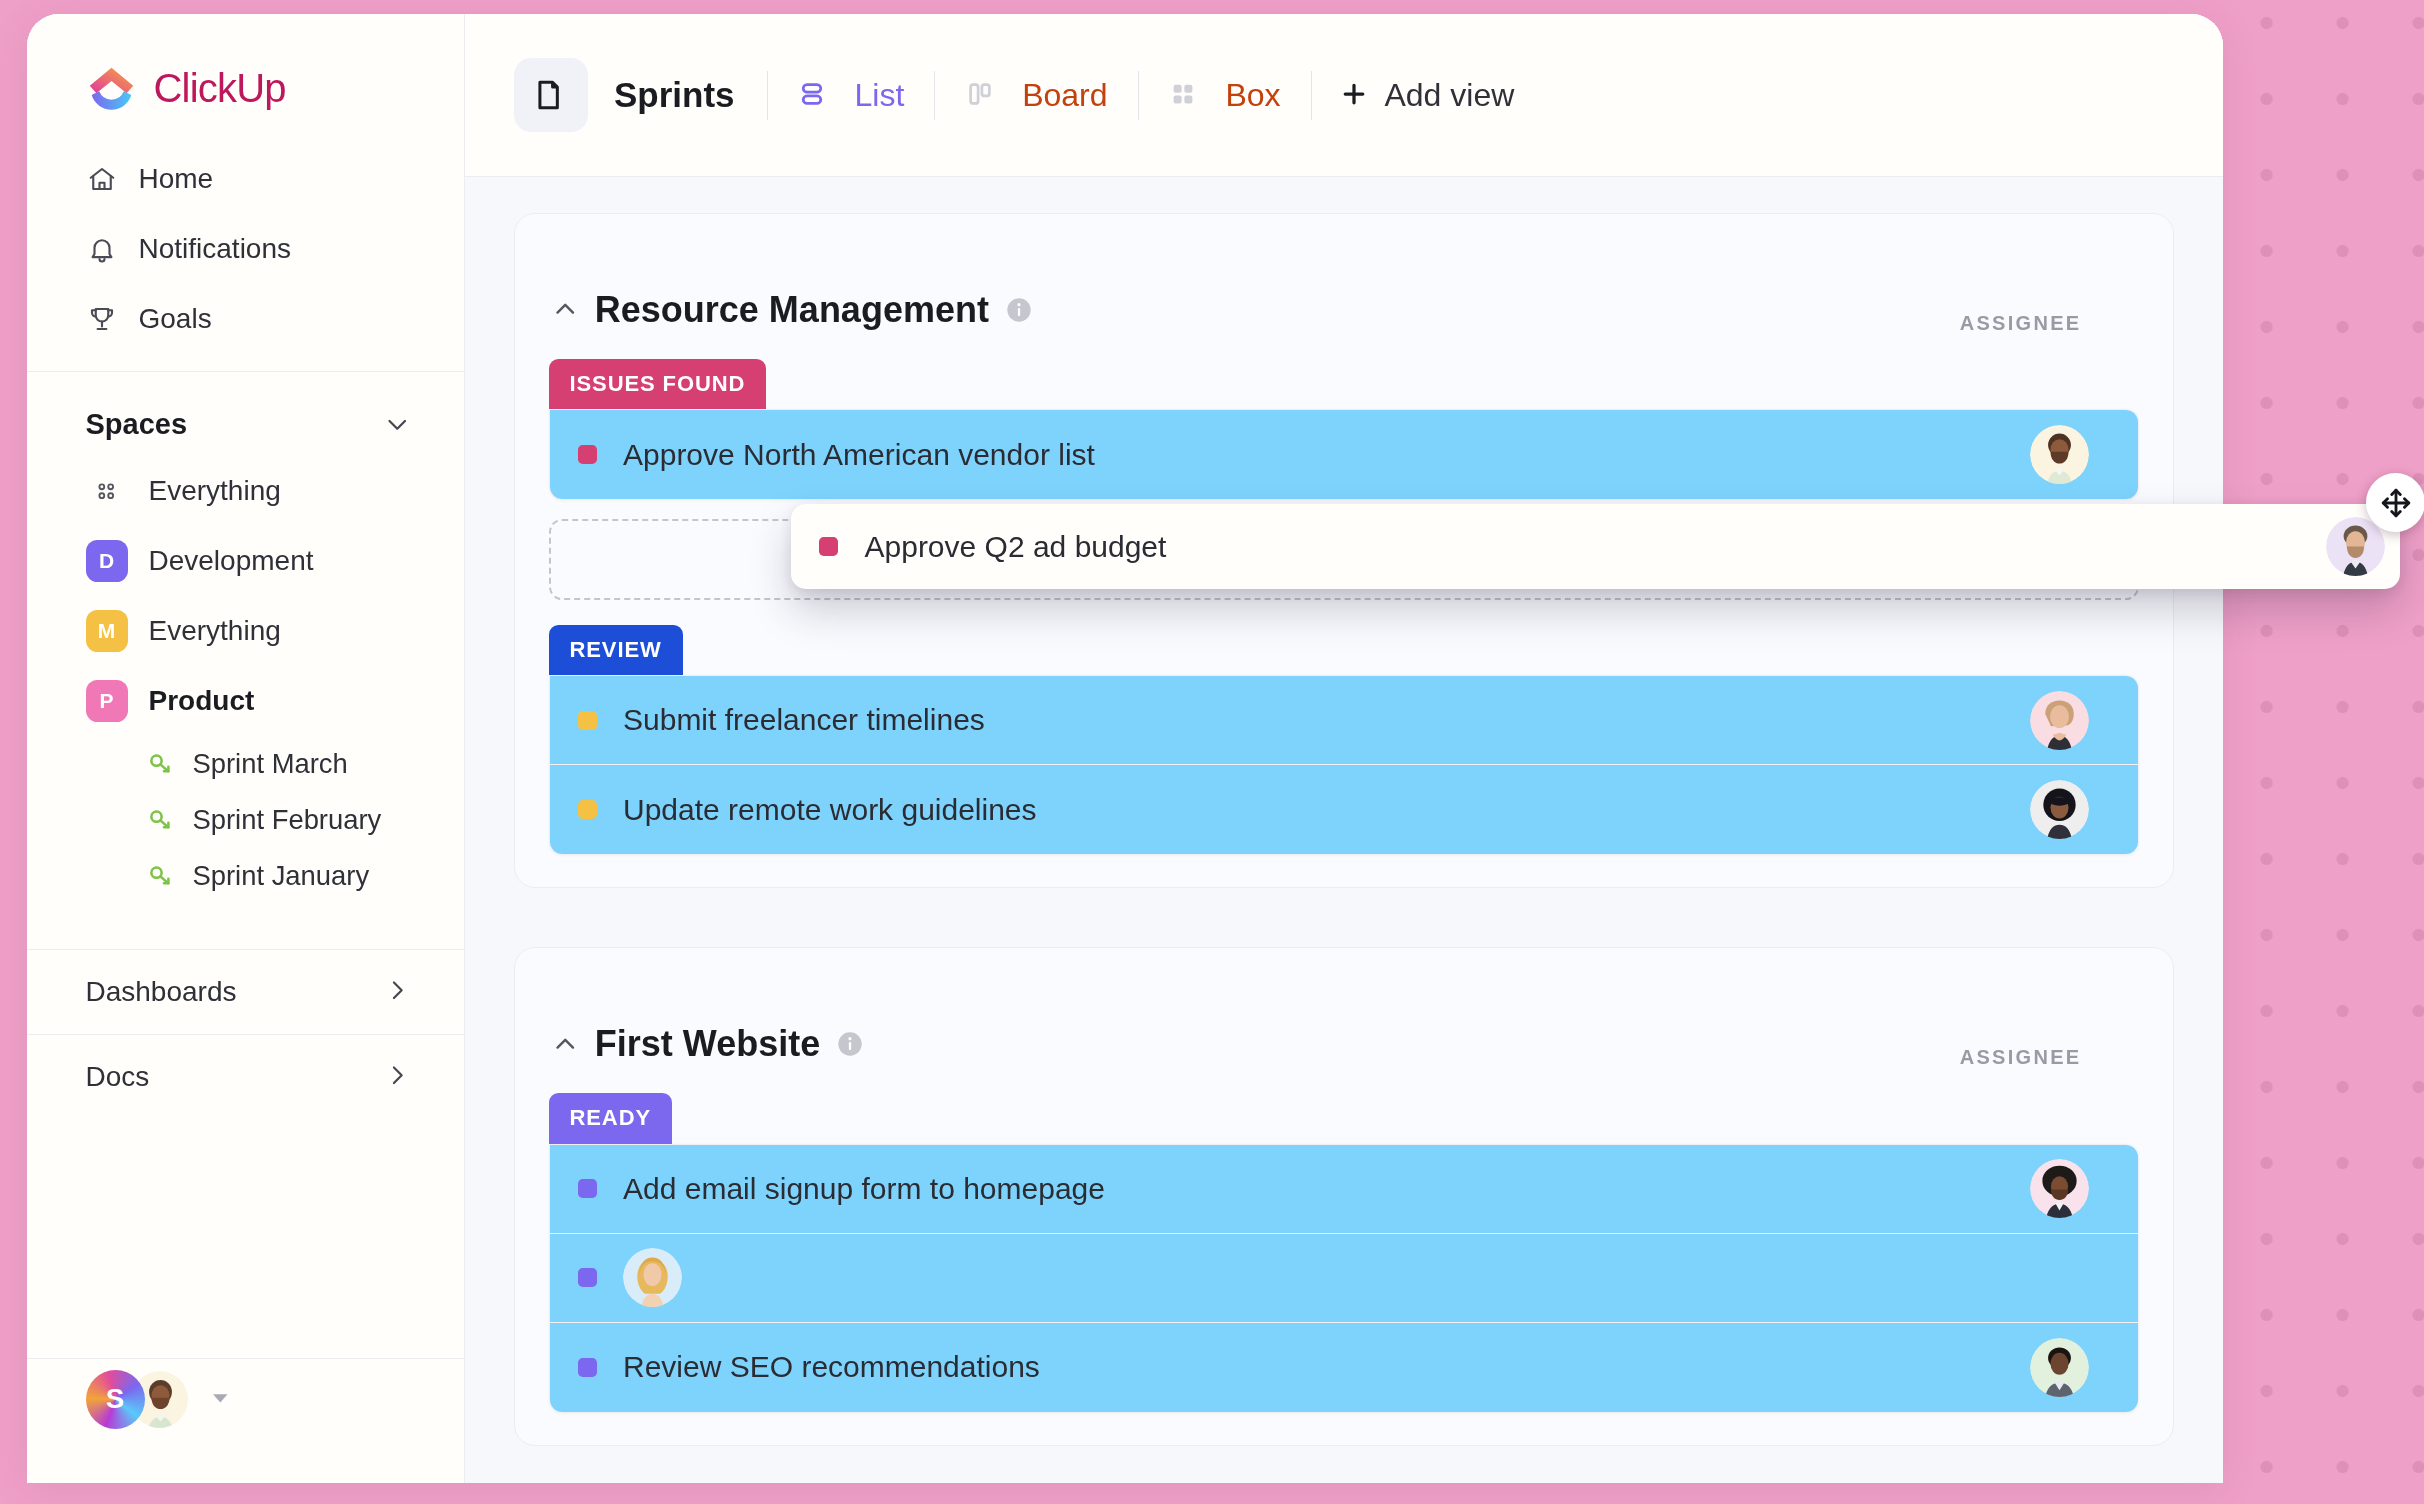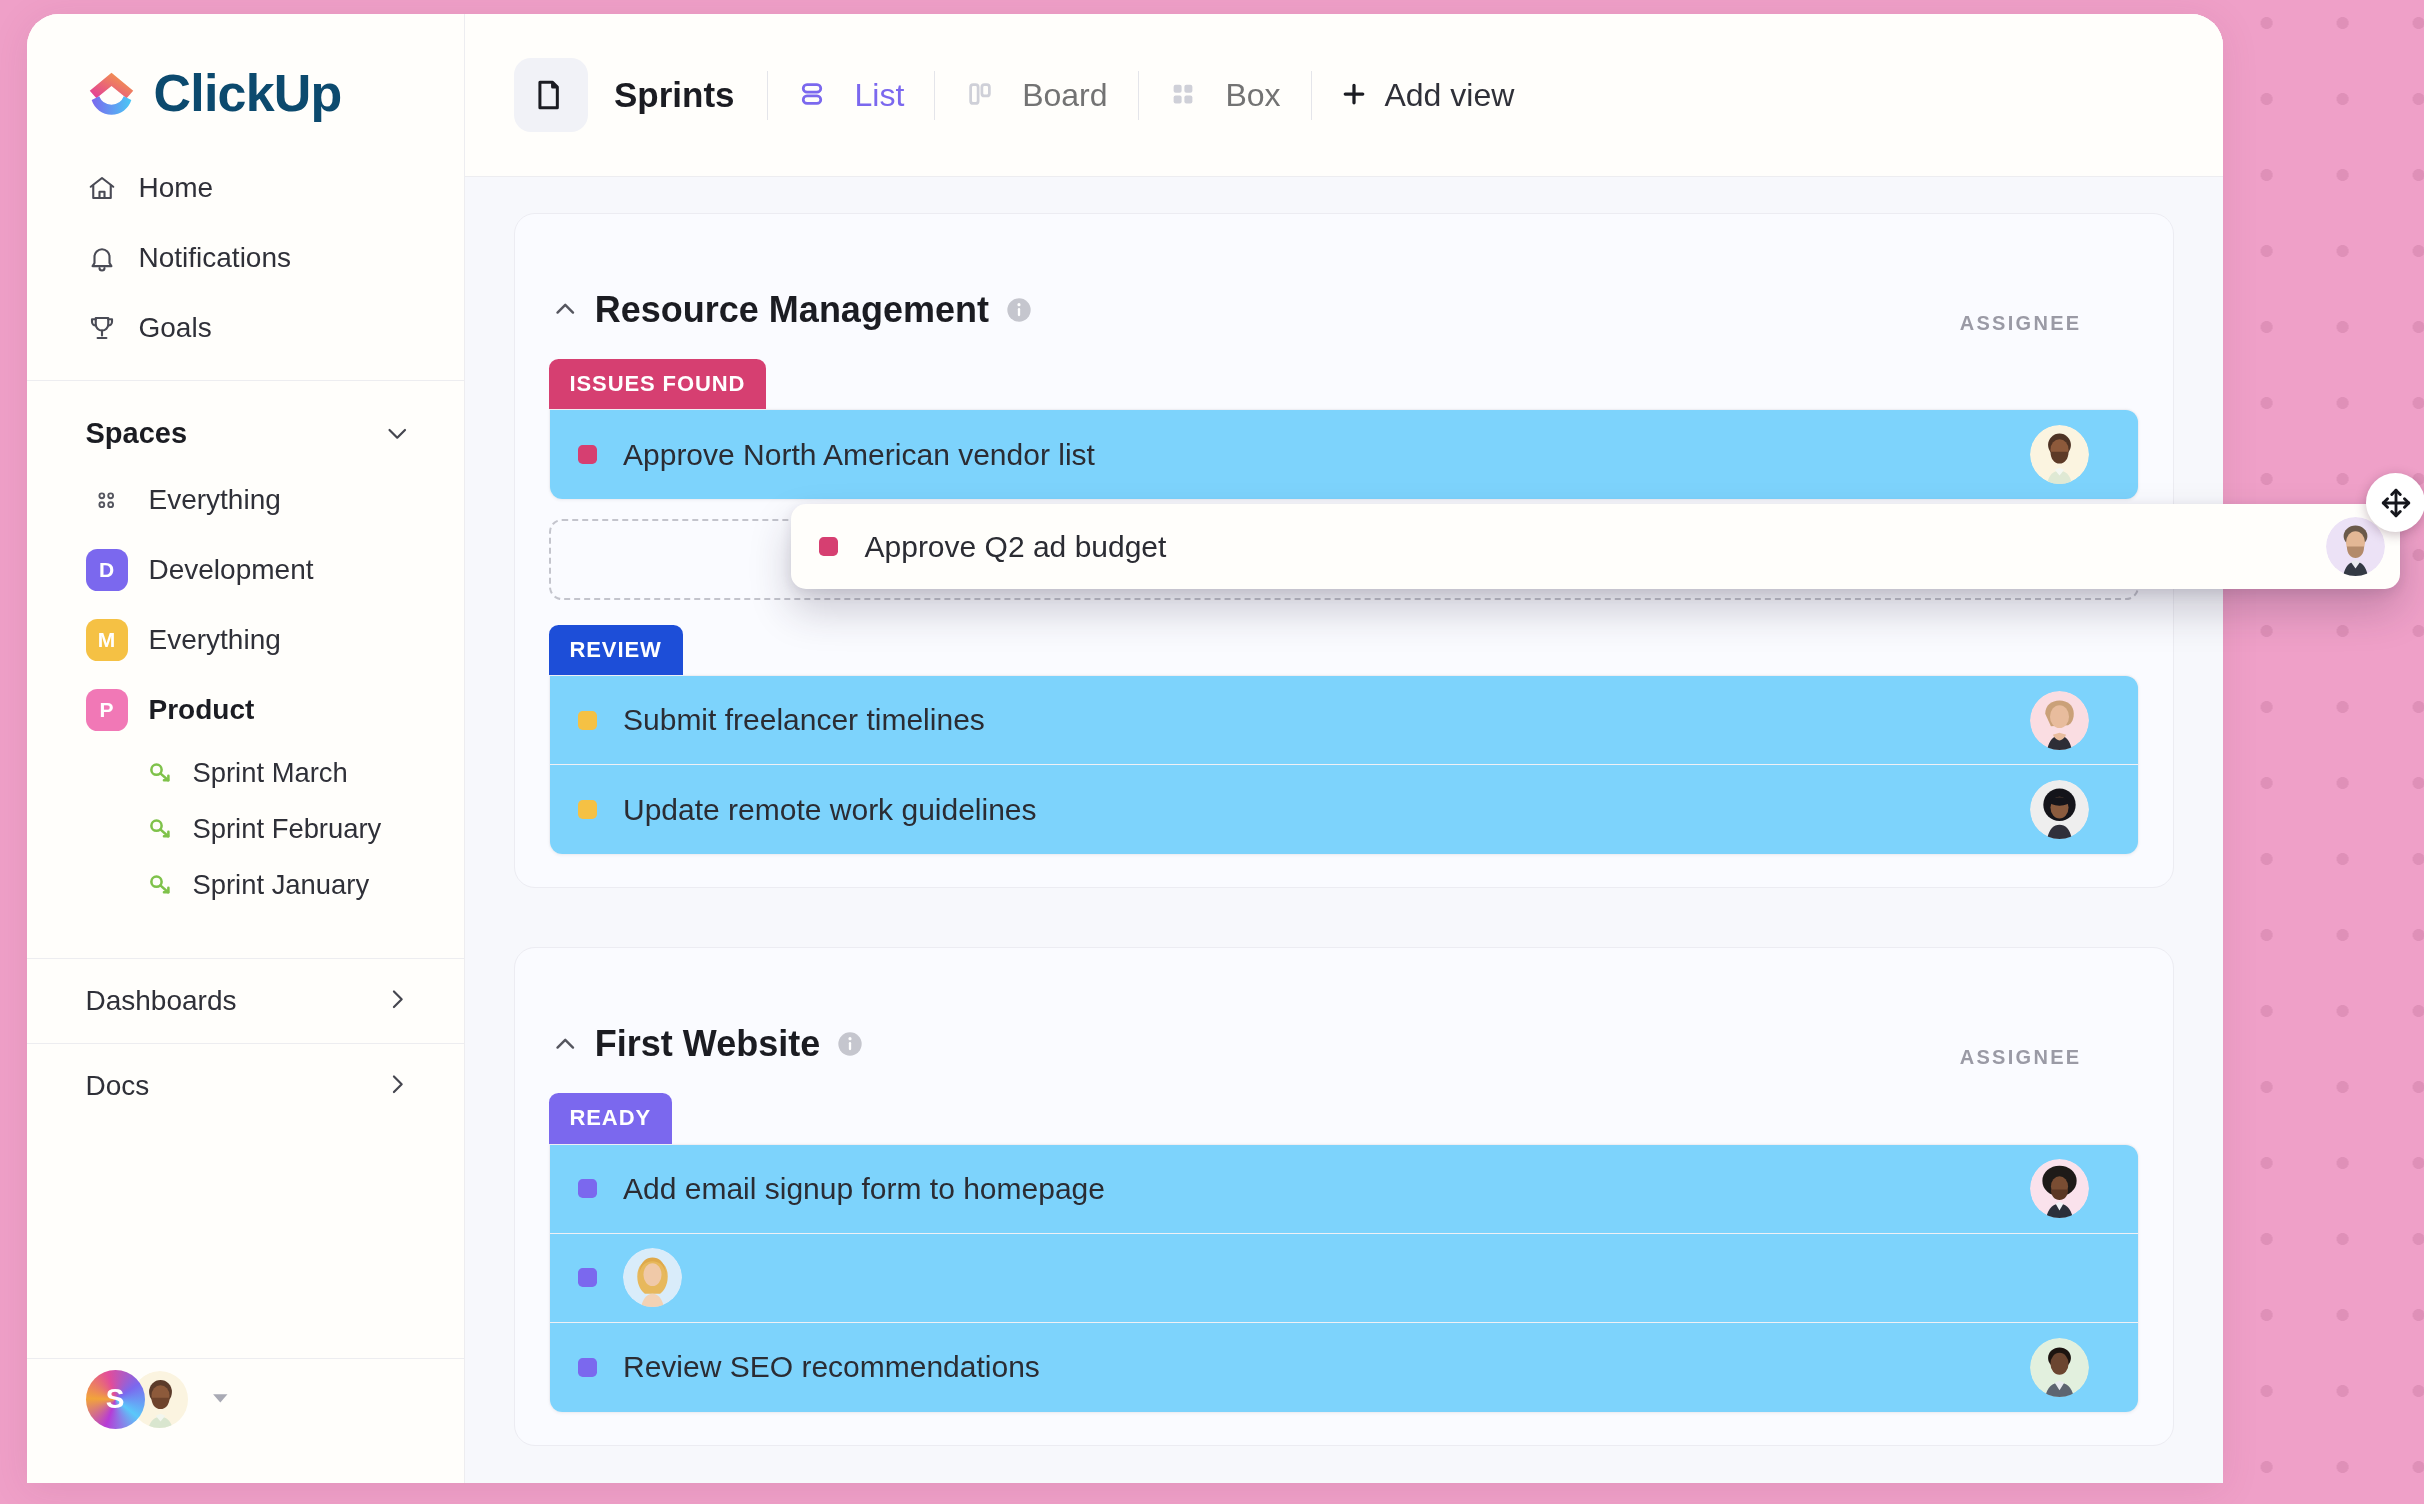--- a/index.html
+++ b/index.html
@@ -48,23 +48,23 @@
   }
 
   .logo-row {
     display: flex;
     align-items: center;
     gap: 17px;
     padding: 49px 0 26.5px 59px;
   }
   .logo-mark { width: 51px; height: 51px; flex: 0 0 51px; }
   .logo-text {
-    font-size: 52px;
-    font-weight: 700;
-    color: #0c4a6e;
+    font-size: 40px;
+    font-weight: 400;
+    color: #be185d;
     letter-spacing: -0.8px;
   }
 
   .nav-list { padding: 3.8px 0 0 0; }
   .nav-item {
     display: flex;
     align-items: center;
     gap: 21px;
     height: 70px;
     padding-left: 59px;
@@ -188,21 +188,21 @@
     margin-right: 32px;
   }
   .vsep { width: 0.9px; height: 49px; background: #e4e5ea; }
   .view-tab {
     display: flex; align-items: center; gap: 27px;
     padding: 0 30px;
     height: 74px;
     cursor: pointer;
     justify-content: center;
   }
-  .view-tab .vt-label { font-size: 32px; color: #737373; }
+  .view-tab .vt-label { font-size: 32px; color: #c2410c; }
   .view-tab.active .vt-label { color: #7b68ee; }
   .addview { display:flex; align-items:center; gap:15px; padding-left: 28px; cursor:pointer; }
   .addview .vt-label { font-size: 32px; color: #2f3038; }
 
   .content {
     flex: 1 1 auto;
     overflow: hidden;
     padding: 36px 0 0 0;
     position: relative;
   }

